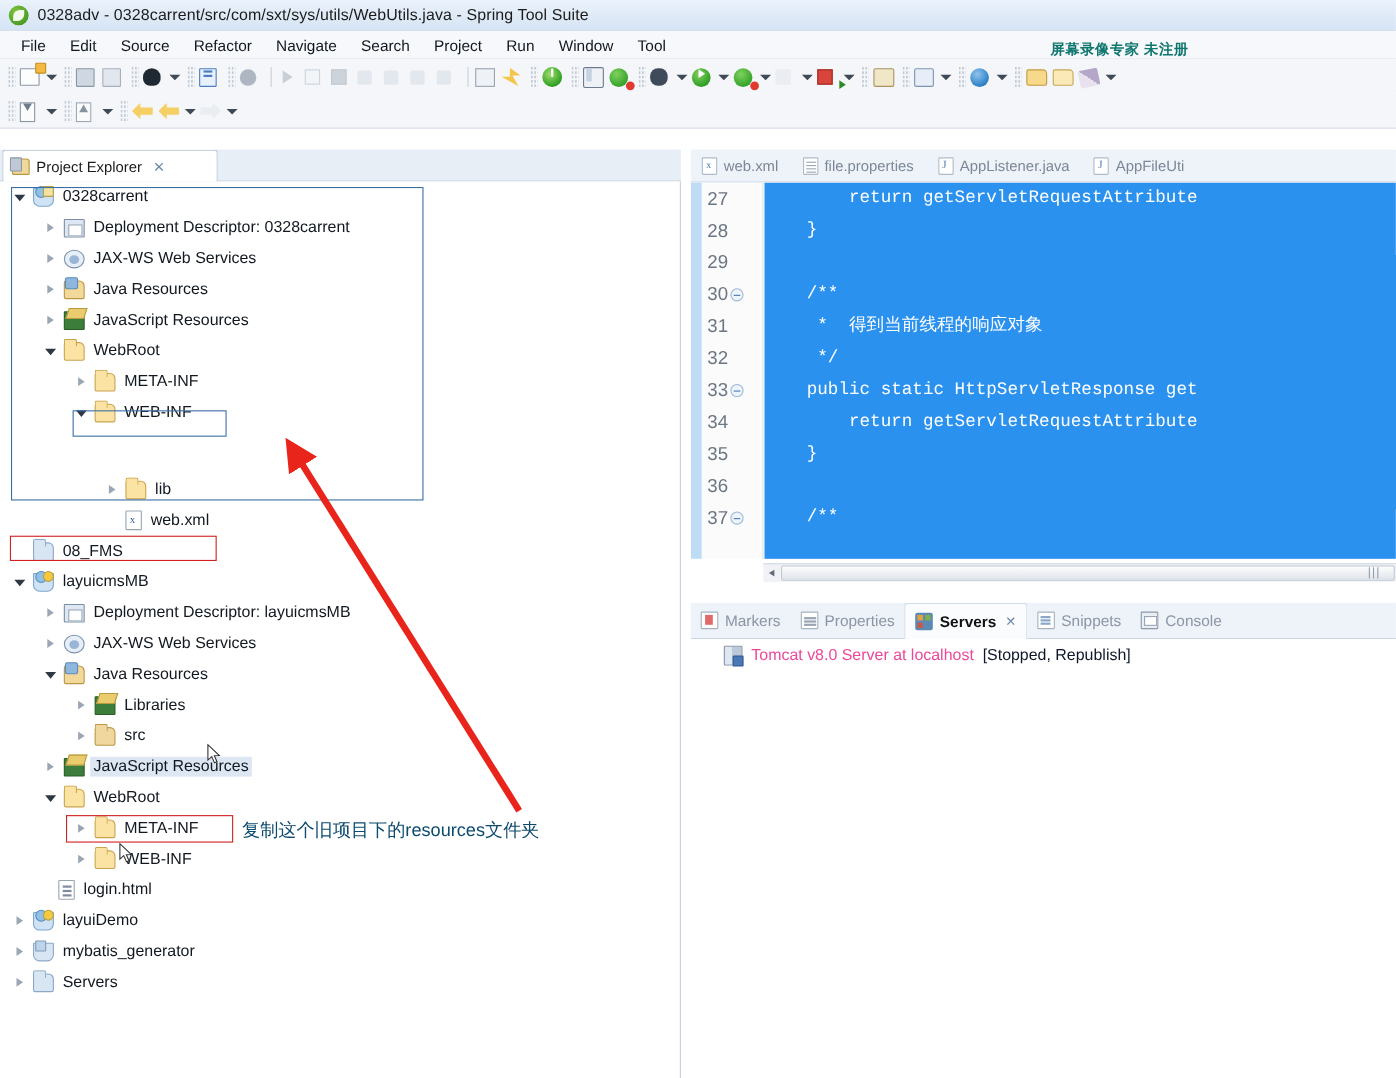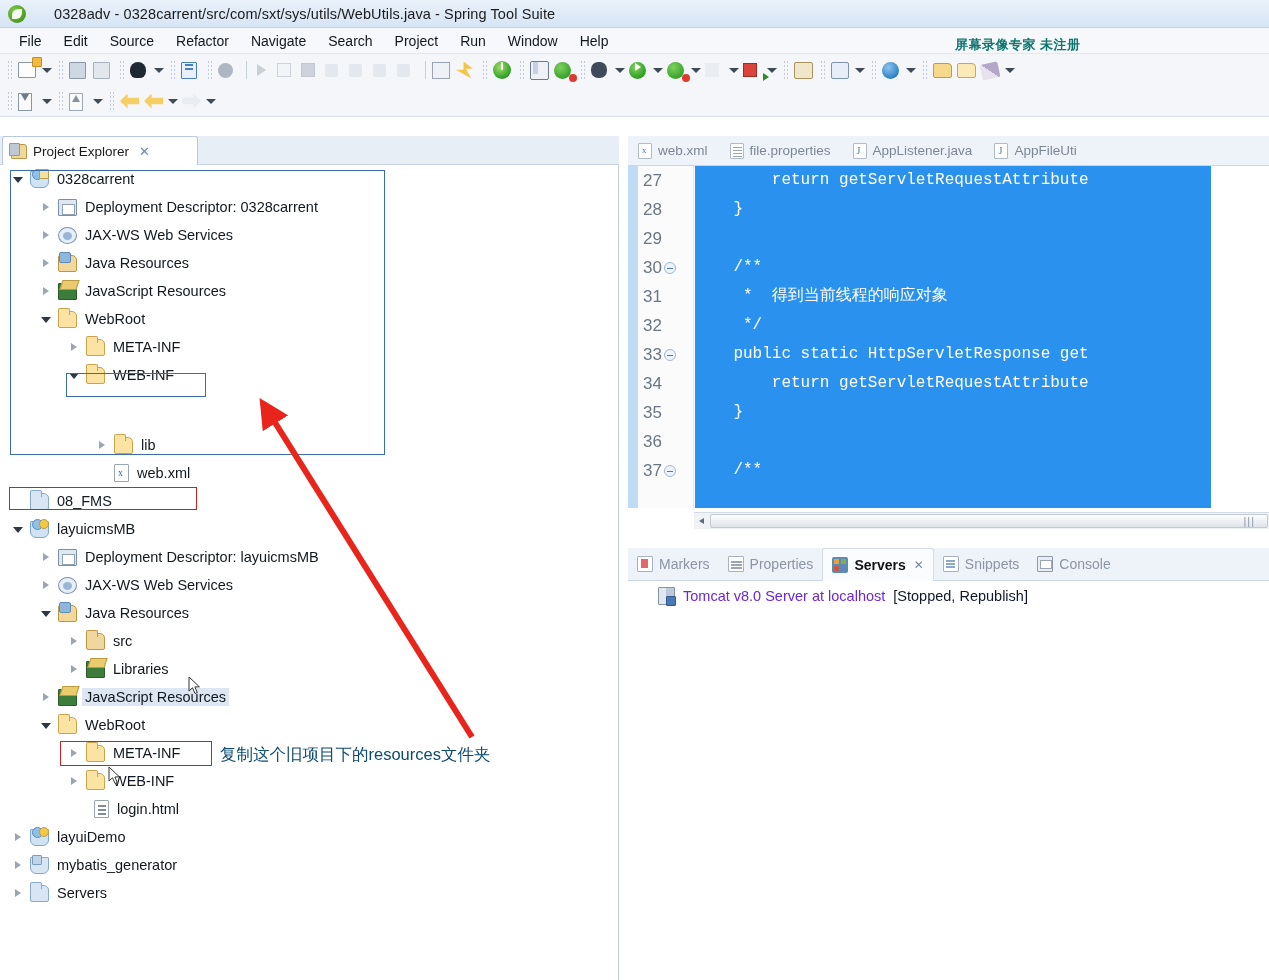--- a/index.html
+++ b/index.html
@@ -20,21 +20,21 @@
   }
   .spring-logo {
     width:18px; height:18px; border-radius:50%;
     background: radial-gradient(circle at 35% 30%, #7fc241 0%, #4f9e24 70%, #2f7a16 100%);
     position:relative; flex:0 0 auto; margin-right:8px;
   }
   .spring-logo::after{
     content:""; position:absolute; left:4px; top:4px; width:10px; height:10px;
     border-radius:60% 0 60% 0; background:#f2f9ee;
   }
-  .title-text { font-size:14.5px; color:#1b1b1b; letter-spacing:0.1px; white-space:nowrap;margin-left:20px; }
+  .title-text { font-size:14.5px; color:#1b1b1b; letter-spacing:0.1px; white-space:nowrap; }
 
   
   .menubar {
     position:absolute; left:0; top:28px; width:1269px; height:26px;
     background:#f6f8fb; border-bottom:1px solid #e3e9f0;
     display:flex; align-items:center; padding-left:8px;
   }
   .menu-item {
     font-size:14px; color:#11181f; padding:2px 11px; white-space:nowrap; cursor:default;
   }
@@ -219,21 +219,21 @@
     display:flex; align-items:center;
   }
   .ed-tab { display:flex; align-items:center; gap:6px; padding:0 12px 0 10px; height:30px;
             font-size:13.5px; color:#7c8795; white-space:nowrap; }
   .ed-ico { width:14px; height:16px; background:#fff; border:1px solid #b1bbc7; border-radius:1px;
             position:relative; flex:0 0 auto; }
   .ed-ico.xml::after{content:"x";position:absolute;left:3px;top:1px;font-size:9px;color:#4a78b5;font-family:"Liberation Serif",serif;}
   .ed-ico.props::after{content:"";position:absolute;left:2px;top:3px;width:9px;height:1.5px;background:#9aa5b3;box-shadow:0 3px 0 #9aa5b3,0 6px 0 #9aa5b3,0 9px 0 #9aa5b3;}
   .ed-ico.java::after{content:"J";position:absolute;left:3px;top:1px;font-size:10px;color:#4a78b5;font-family:"Liberation Serif",serif;}
 
-  .ed-body { position:absolute; left:628px; top:166px; width:583px; height:355px; background:#fff;
+  .ed-body { position:absolute; left:628px; top:166px; width:641px; height:355px; background:#fff;
              overflow:hidden;padding-left:40px; }
   .ed-changebar { position:absolute; left:0; top:0; width:10px; height:342px;
                   background:#bfdcf7; }
   .ed-gutter { position:absolute; left:10px; top:0; width:56px; height:342px; background:#fbfbfb;
                border-right:1px solid #dfe4ea; }
   .ed-lnrow { height:29px; display:flex; align-items:center; justify-content:flex-start;
               font-size:17px; color:#6b7684; font-family:"Liberation Sans",sans-serif; padding-left:5px; gap:2px;}
   .fold { width:12px;height:12px;border:1px solid #9db7d4;border-radius:50%;background:#eef4fb;position:relative;}
   .fold::after{content:"";position:absolute;left:2px;top:5px;width:6px;height:1.5px;background:#4a78b5;}
   .ed-code { position:absolute; left:67px; top:0; width:574px; height:342px; background:#2a91ef;
@@ -269,21 +269,21 @@
   .bvi-snip::after{content:"";position:absolute;left:2px;top:3px;width:9px;height:1.5px;background:#8aa8c8;box-shadow:0 3px 0 #8aa8c8,0 6px 0 #8aa8c8;}
   .bvi-console { background:#e9eef5; border:1px solid #8d99a8; border-radius:1px;}
   .bvi-console::after{content:"";position:absolute;left:2px;top:3px;width:10px;height:7px;background:#fff;border:1px solid #9aa5b3;}
 
   .bv-body { position:absolute; left:628px; top:581px; width:641px; height:399px; background:#fff; }
   .srv-row { display:flex; align-items:center; gap:8px; padding:6px 0 0 30px; font-size:14.5px; }
   .srv-ico { width:17px; height:18px; position:relative; flex:0 0 auto;
              background:linear-gradient(to right,#dfe7f0 0 45%, #bcc9d8 45% 100%);
              border:1px solid #8593a5; border-radius:1px; }
   .srv-ico::after{content:"";position:absolute;right:-2px;bottom:-2px;width:8px;height:8px;background:#4a78b5;border:1px solid #2f5a91;border-radius:1px;}
-  .srv-name { color:#6d28d9; }
+  .srv-name { color:#ec4899; }
   .srv-status { color:#0f172a; }
 </style>
 </head>
 <body>
 
 <div id="app">
 
   <div class="titlebar">
     <div class="spring-logo"></div>
     <div class="title-text">0328adv - 0328carrent/src/com/sxt/sys/utils/WebUtils.java - Spring Tool Suite</div>
@@ -292,21 +292,21 @@
   <div class="menubar">
     <div class="menu-item">File</div>
     <div class="menu-item">Edit</div>
     <div class="menu-item">Source</div>
     <div class="menu-item">Refactor</div>
     <div class="menu-item">Navigate</div>
     <div class="menu-item">Search</div>
     <div class="menu-item">Project</div>
     <div class="menu-item">Run</div>
     <div class="menu-item">Window</div>
-    <div class="menu-item">Help</div>
+    <div class="menu-item">Tool</div>
   </div>
 
   <div class="watermark">屏幕录像专家 未注册</div>
 
   <div class="toolbar row1">
     <div class="tb-grip"></div>
     <div class="tb-ico">
         <div class="ic-new"></div>
       </div>
     <div class="tb-arrow"></div>
@@ -534,27 +534,27 @@
         <span class="ti ti-jaxws"></span>
         <span class="lbl">JAX-WS Web Services</span>
       </div>
       <div class="tree-row" style="padding-left: 40px;">
         <span class="twisty open"></span>
         <span class="ti ti-javares"></span>
         <span class="lbl">Java Resources</span>
       </div>
       <div class="tree-row" style="padding-left: 68px;">
         <span class="twisty closed"></span>
+        <span class="ti ti-jsres"></span>
+        <span class="lbl">Libraries</span>
+      </div>
+      <div class="tree-row" style="padding-left: 68px;">
+        <span class="twisty closed"></span>
         <span class="ti ti-src"></span>
         <span class="lbl">src</span>
-      </div>
-      <div class="tree-row" style="padding-left: 68px;">
-        <span class="twisty closed"></span>
-        <span class="ti ti-jsres"></span>
-        <span class="lbl">Libraries</span>
       </div>
       <div class="tree-row selected" style="padding-left: 40px;">
         <span class="twisty closed"></span>
         <span class="ti ti-jsres"></span>
         <span class="lbl">JavaScript Resources</span>
       </div>
       <div class="tree-row" style="padding-left: 40px;">
         <span class="twisty open"></span>
         <span class="ti ti-folder"></span>
         <span class="lbl">WebRoot</span>
@@ -562,21 +562,21 @@
       <div class="tree-row" style="padding-left: 68px;">
         <span class="twisty closed"></span>
         <span class="ti ti-folder"></span>
         <span class="lbl">META-INF</span>
       </div>
       <div class="tree-row" style="padding-left: 68px;">
         <span class="twisty closed"></span>
         <span class="ti ti-folder"></span>
         <span class="lbl">WEB-INF</span>
       </div>
-      <div class="tree-row" style="padding-left: 76px;">
+      <div class="tree-row" style="padding-left: 35px;">
         <span class="twisty none"></span>
         <span class="ti ti-html"></span>
         <span class="lbl">login.html</span>
       </div>
       <div class="tree-row" style="padding-left: 12px;">
         <span class="twisty closed"></span>
         <span class="ti ti-project warn"></span>
         <span class="lbl">layuiDemo</span>
       </div>
       <div class="tree-row" style="padding-left: 12px;">

